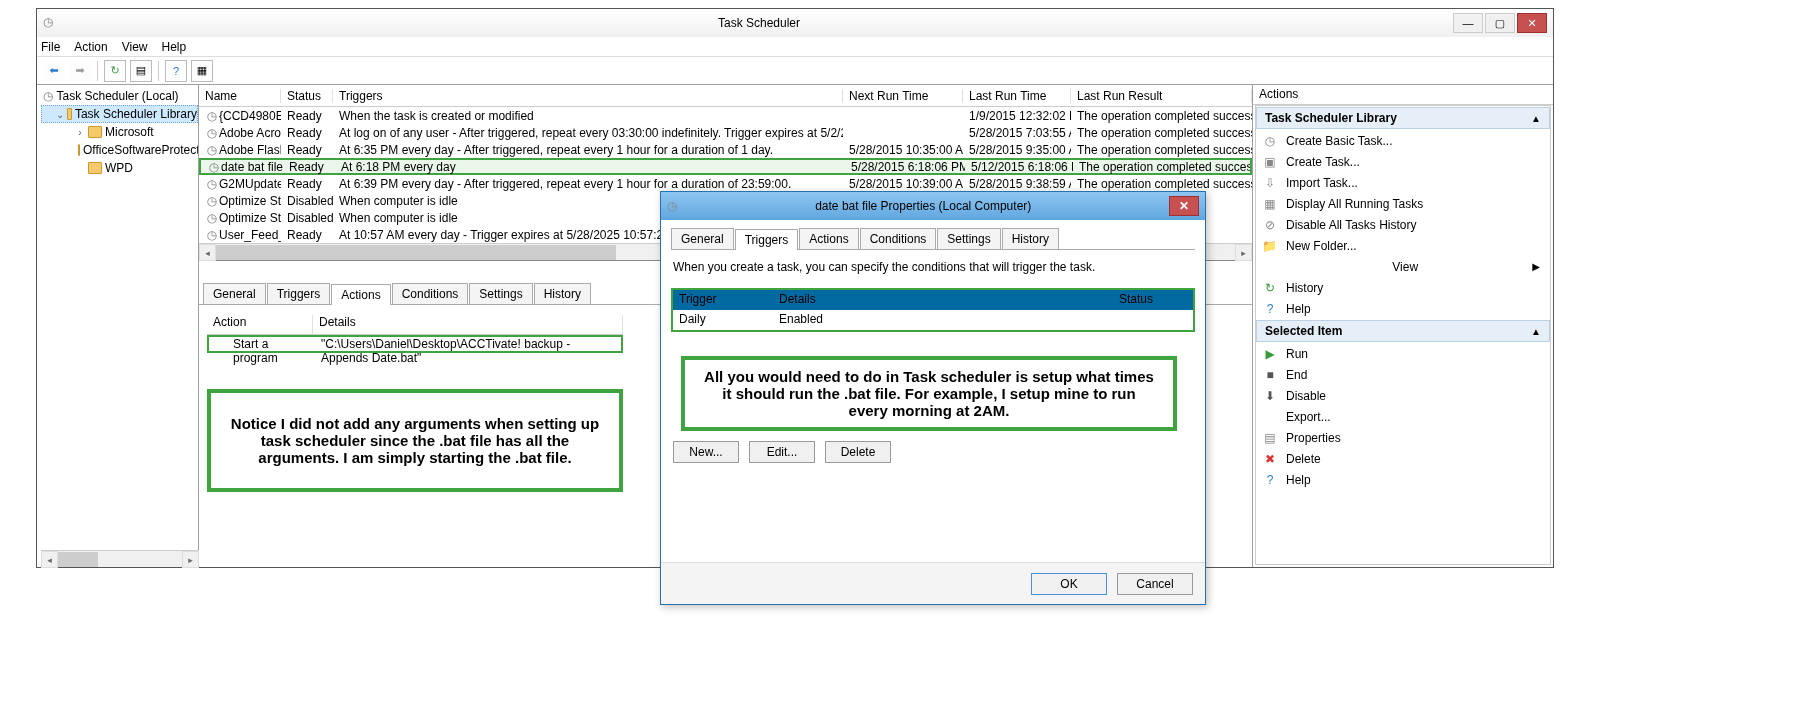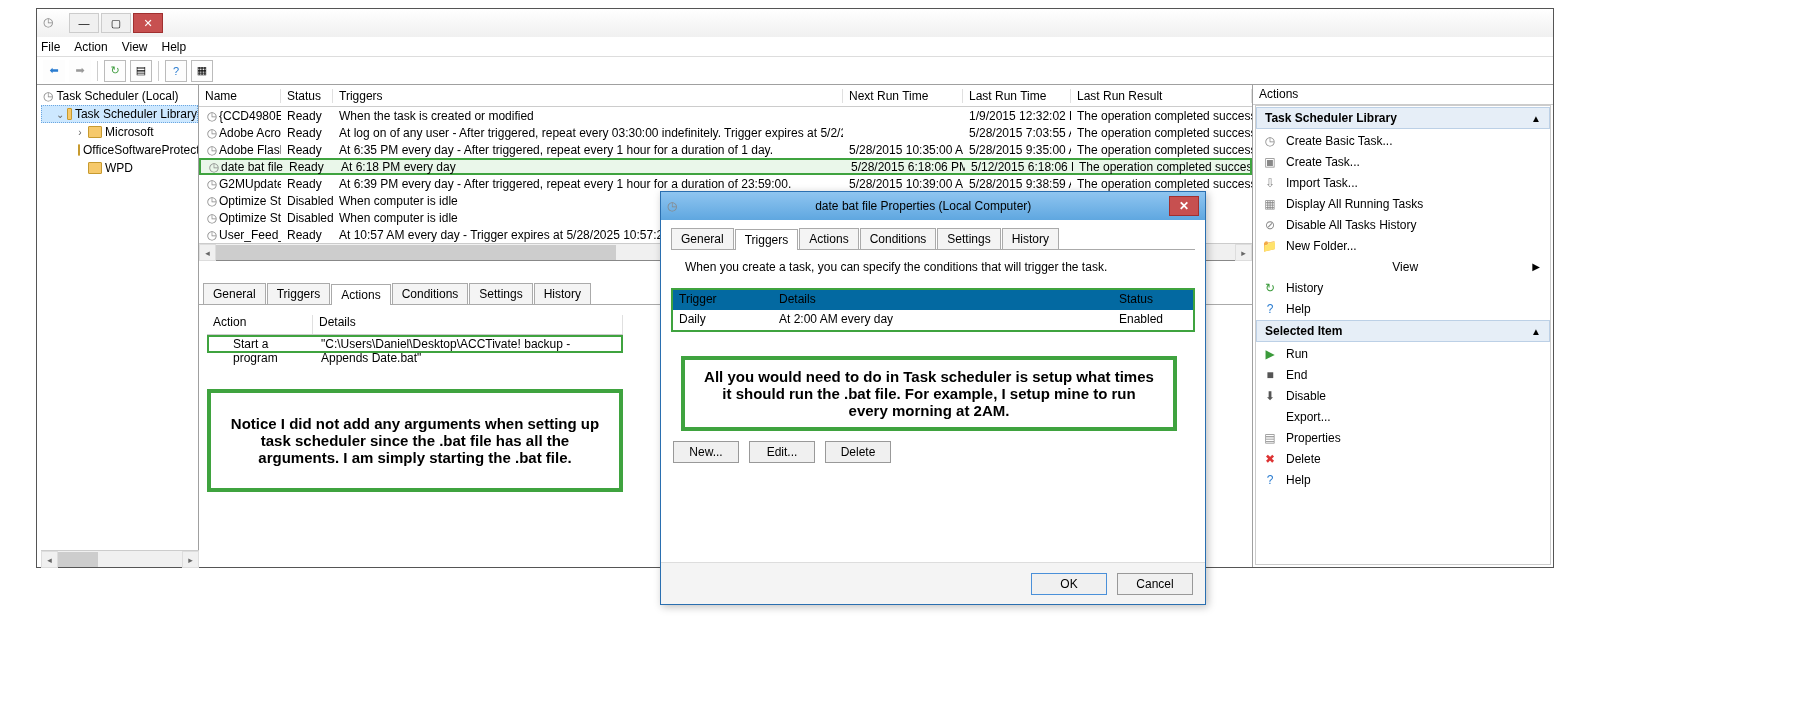--- a/index.html
+++ b/index.html
@@ -65,40 +65,41 @@
 .action-row.has-sub{justify-content:space-between; padding-right:10px;}
 .ai{width:16px; height:16px; display:flex; align-items:center; justify-content:center; font-size:12px;}
 
 
 .dialog { position:absolute; left:660px; top:191px; width:546px; height:414px; border:1px solid #2a6fb0; background:#fff; box-shadow:2px 2px 8px rgba(0,0,0,.25); }
 .dlg-title { height:28px; background:#5fa7e0; background:linear-gradient(#8fc5f0,#5fa7e0); color:#000; display:flex; align-items:center; padding:0 6px; }
 .dlg-title .t { flex:1; text-align:center; }
 .dlg-close{ width:30px; height:20px; background:#c75050; color:#fff; display:flex; align-items:center; justify-content:center; font-weight:bold; border:1px solid #a03030; }
 .dlg-body{ padding:8px 10px 10px 10px; height:calc(100% - 28px - 42px); }
 .dlg-tabs{ display:flex; border-bottom:1px solid #aaa; }
-.dlg-desc{ margin:10px 0 14px 14px; }
+.dlg-desc{ margin:10px 0 14px 2px; }
 .dlg-table-wrap{ border:2px solid #3fa33f; }
 .dlg-th{display:flex; height:20px; background:#0369a1;}
 .dlg-th div{padding:2px 6px;} .dlg-th .dt1{width:100px;} .dlg-th .dt2{flex:1;} .dlg-th .dt3{width:80px;}
 .dlg-tr{display:flex; height:20px;}
 .dlg-tr div{padding:2px 6px;} .dlg-tr .dt1{width:100px;} .dlg-tr .dt2{flex:1;} .dlg-tr .dt3{width:80px;}
 .dlg-green-note{ border:4px solid #3fa33f; margin:24px 0 0 10px; width:496px; padding:8px 18px; font-weight:bold; font-size:15px; text-align:center; font-family:Arial, sans-serif; }
 .dlg-btn-row{ display:flex; gap:10px; padding:10px 0 0 2px; }
 .dlg-btn{ min-width:66px; height:22px; border:1px solid #999; background:#f0f0f0; display:flex; align-items:center; justify-content:center; padding:0 12px; }
 .dlg-footer{ height:42px; border-top:1px solid #ddd; display:flex; justify-content:flex-end; align-items:center; gap:10px; padding:12px 12px; background:#f4f4f4; }
 .dlg-footer .dlg-btn{min-width:76px;}
 
 .chev{font-size:10px;}
 </style>
 </head>
 <body>
 
 <div class="window">
   <div class="title-bar">
     <span class="app-icon clock-icon-s">◷</span>
+    <span class="title">Task Scheduler</span>
     <div class="win-controls">
       <div class="win-btn">—</div>
       <div class="win-btn">▢</div>
       <div class="win-btn close">✕</div>
     </div>
   </div>
 
   <div class="menu-bar">
     <span class="menu-item">File</span>
     <span class="menu-item">Action</span>
@@ -364,21 +365,20 @@
     </div>
     <div class="dlg-desc">When you create a task, you can specify the conditions that will trigger the task.</div>
     <div class="dlg-table-wrap">
       <div class="dlg-th">
         <div class="dt1">Trigger</div>
         <div class="dt2">Details</div>
         <div class="dt3">Status</div>
       </div>
       <div class="dlg-tr">
         <div class="dt1">Daily</div>
-        <div class="dt2">At 2:00 AM every day</div>
         <div class="dt3">Enabled</div>
       </div>
     </div>
     <div class="dlg-green-note">All you would need to do in Task scheduler is setup what times it should run the .bat file. For example, I setup mine to run every morning at 2AM.</div>
     <div class="dlg-btn-row">
       <div class="dlg-btn">New...</div>
       <div class="dlg-btn">Edit...</div>
       <div class="dlg-btn">Delete</div>
     </div>
   </div>

